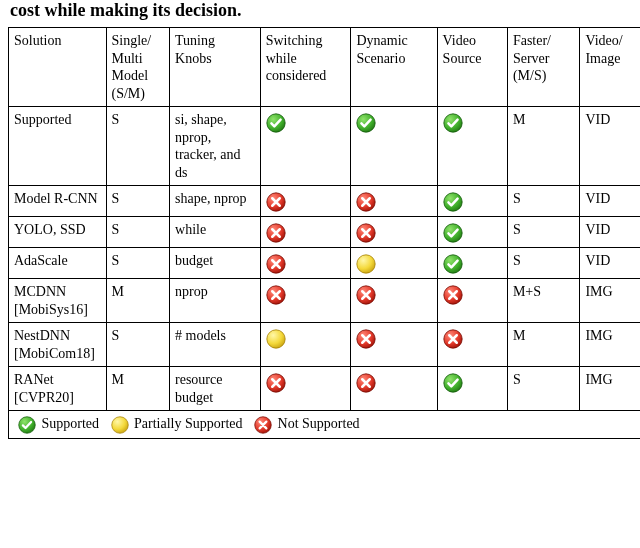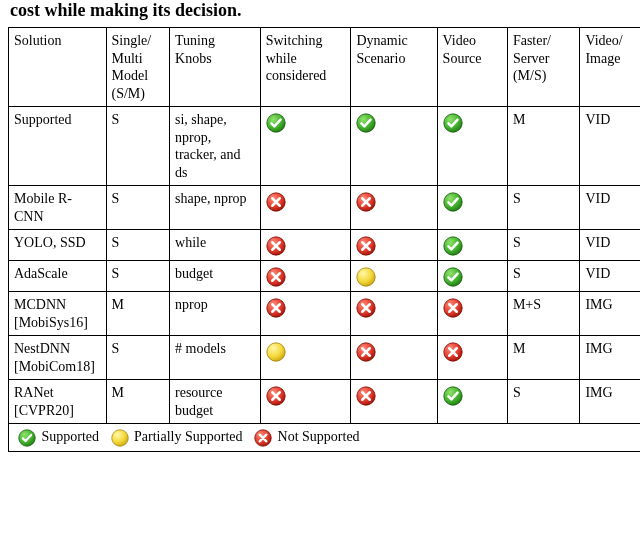--- a/index.html
+++ b/index.html
@@ -110,21 +110,21 @@
                   <stop offset="100%" stop-color="#237a14"></stop>
                 </radialGradient>
               </defs>
               <circle cx="12" cy="12" r="11" fill="url(#gG)" stroke="#155d0c" stroke-width="1"></circle>
               <path d="M6.5 12.5 L10 16 L17.5 8" fill="none" stroke="#fff" stroke-width="3" stroke-linecap="round" stroke-linejoin="round"></path>
             </svg></span></td>
         <td>M</td>
         <td>VID</td>
       </tr>
       <tr>
-        <td>Mobile R-CNN</td>
+        <td>Model R-CNN</td>
         <td>S</td>
         <td>shape, nprop</td>
         <td class="icon-cell"><span><svg class="status" width="20" height="20" viewBox="0 0 24 24">
               <defs>
                 <radialGradient id="gR" cx="35%" cy="30%" r="75%">
                   <stop offset="0%" stop-color="#ff8a7a"></stop>
                   <stop offset="60%" stop-color="#e43b2c"></stop>
                   <stop offset="100%" stop-color="#a11308"></stop>
                 </radialGradient>
               </defs>

